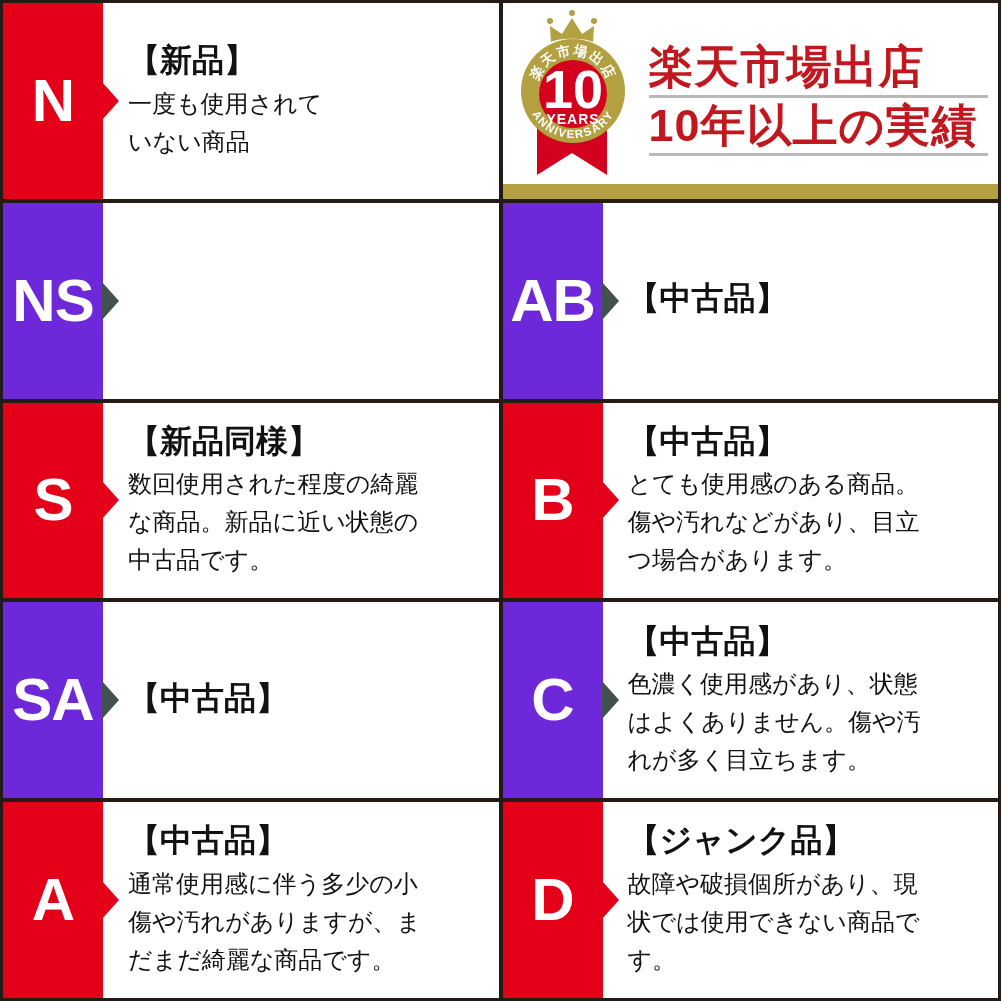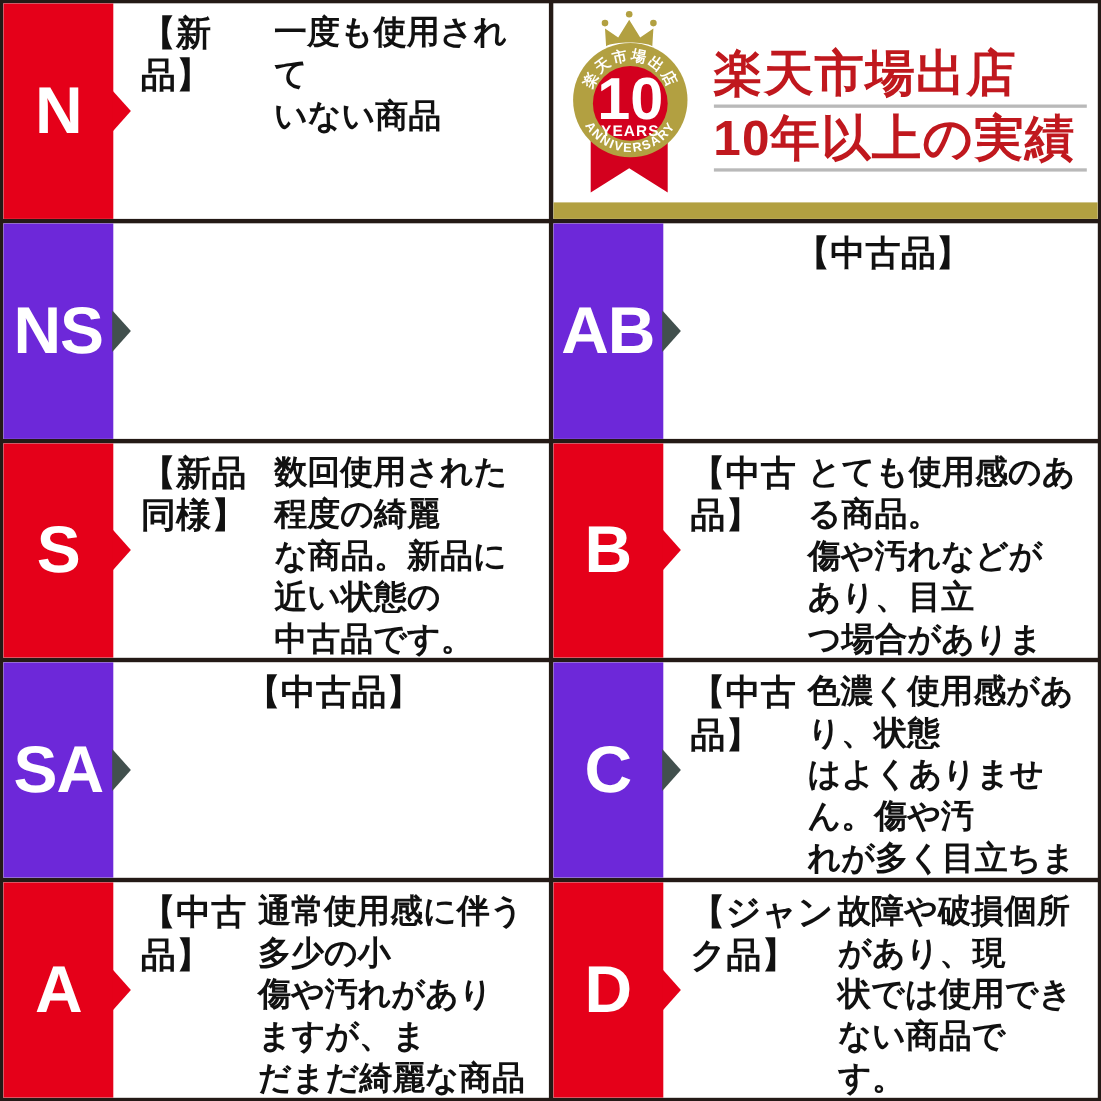--- a/index.html
+++ b/index.html
@@ -49,34 +49,34 @@
     border-bottom:19px solid transparent;
     border-left:17px solid transparent;
   }
   .label.red { background:#e50019; }
   .label.red .arrow { border-left-color:#e50019; }
   .label.slate { background:#6d28d9; }
   .label.slate .arrow { border-left-color:#42504e; }
   .desc {
     flex:1;
     display:flex;
-    flex-direction:row;
+    flex-direction:column;
     justify-content:center;
     padding:8px 20px 8px 25px;
     color:#111111;
   }
   .desc .title {
     font-size:32px;
     font-weight:bold;
     margin-bottom:5px;
     line-height:1.2;
   }
   .desc .body {
-    font-size:30px;
-    font-weight:700;
+    font-size:24px;
+    font-weight:400;
     line-height:38px;
     white-space:pre-line;
   }
   
   .badge-cell {
     background:#ffffff;
     position:relative;
     display:flex;
     align-items:flex-start;
     overflow:hidden;

